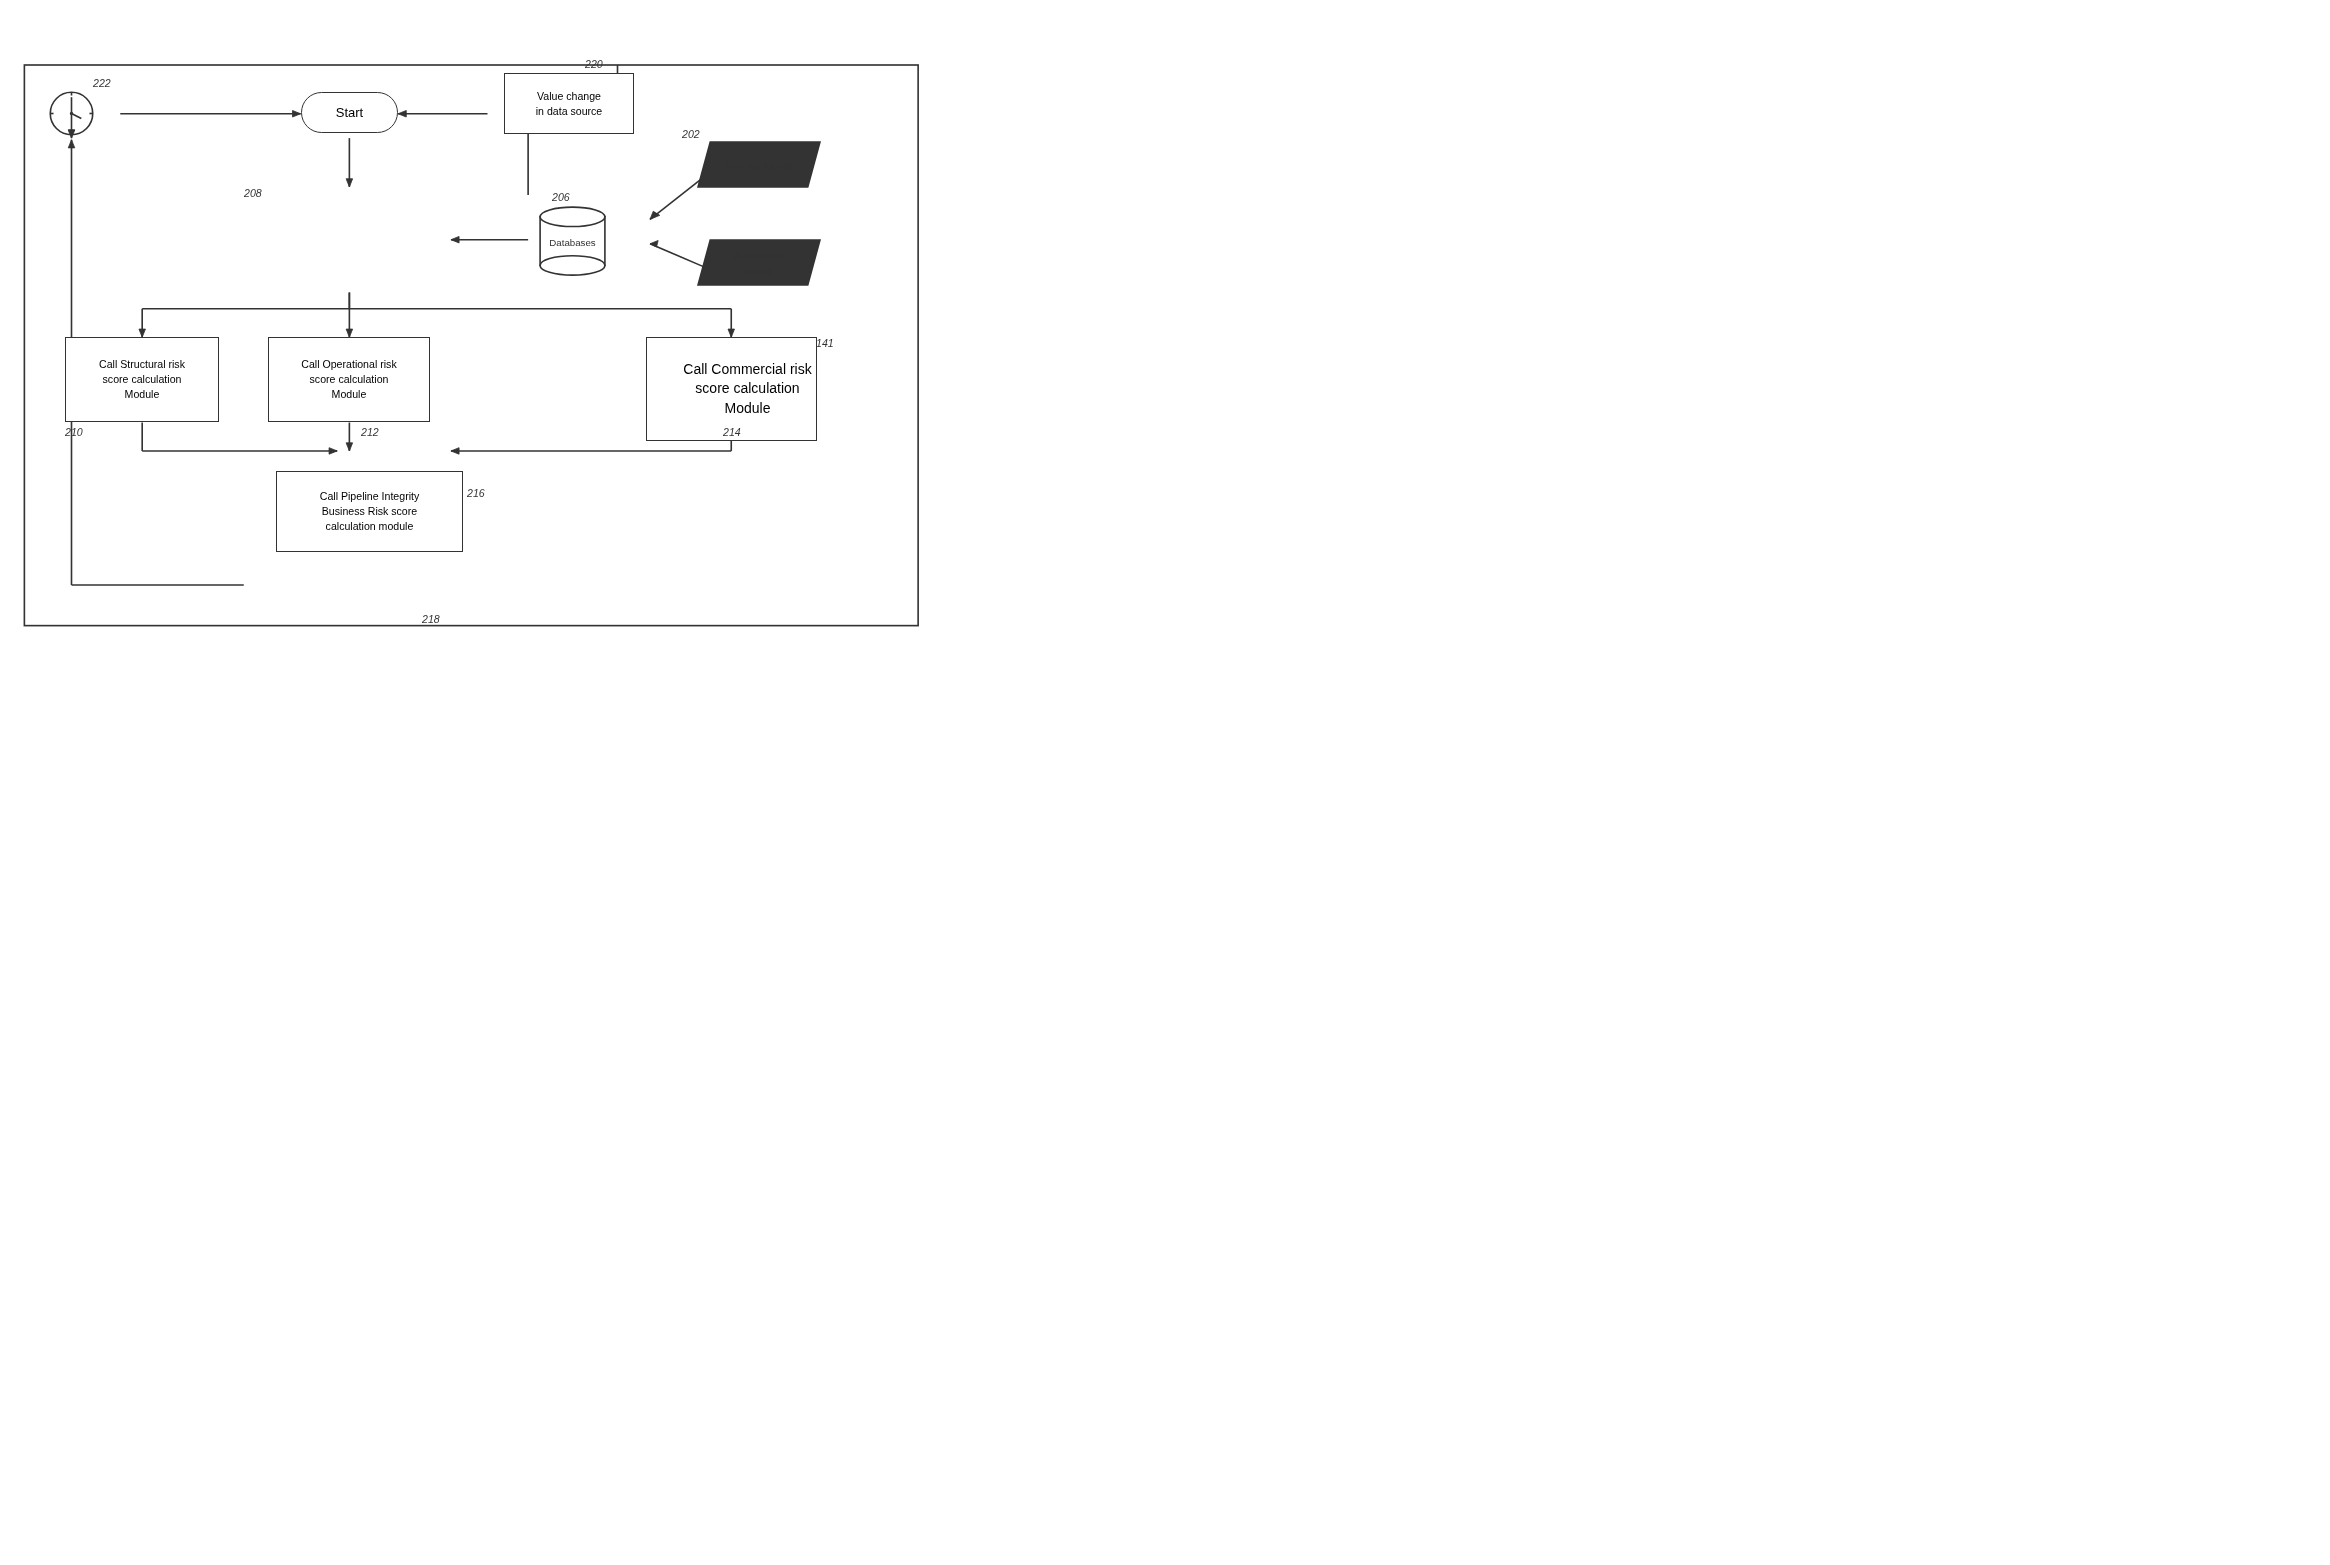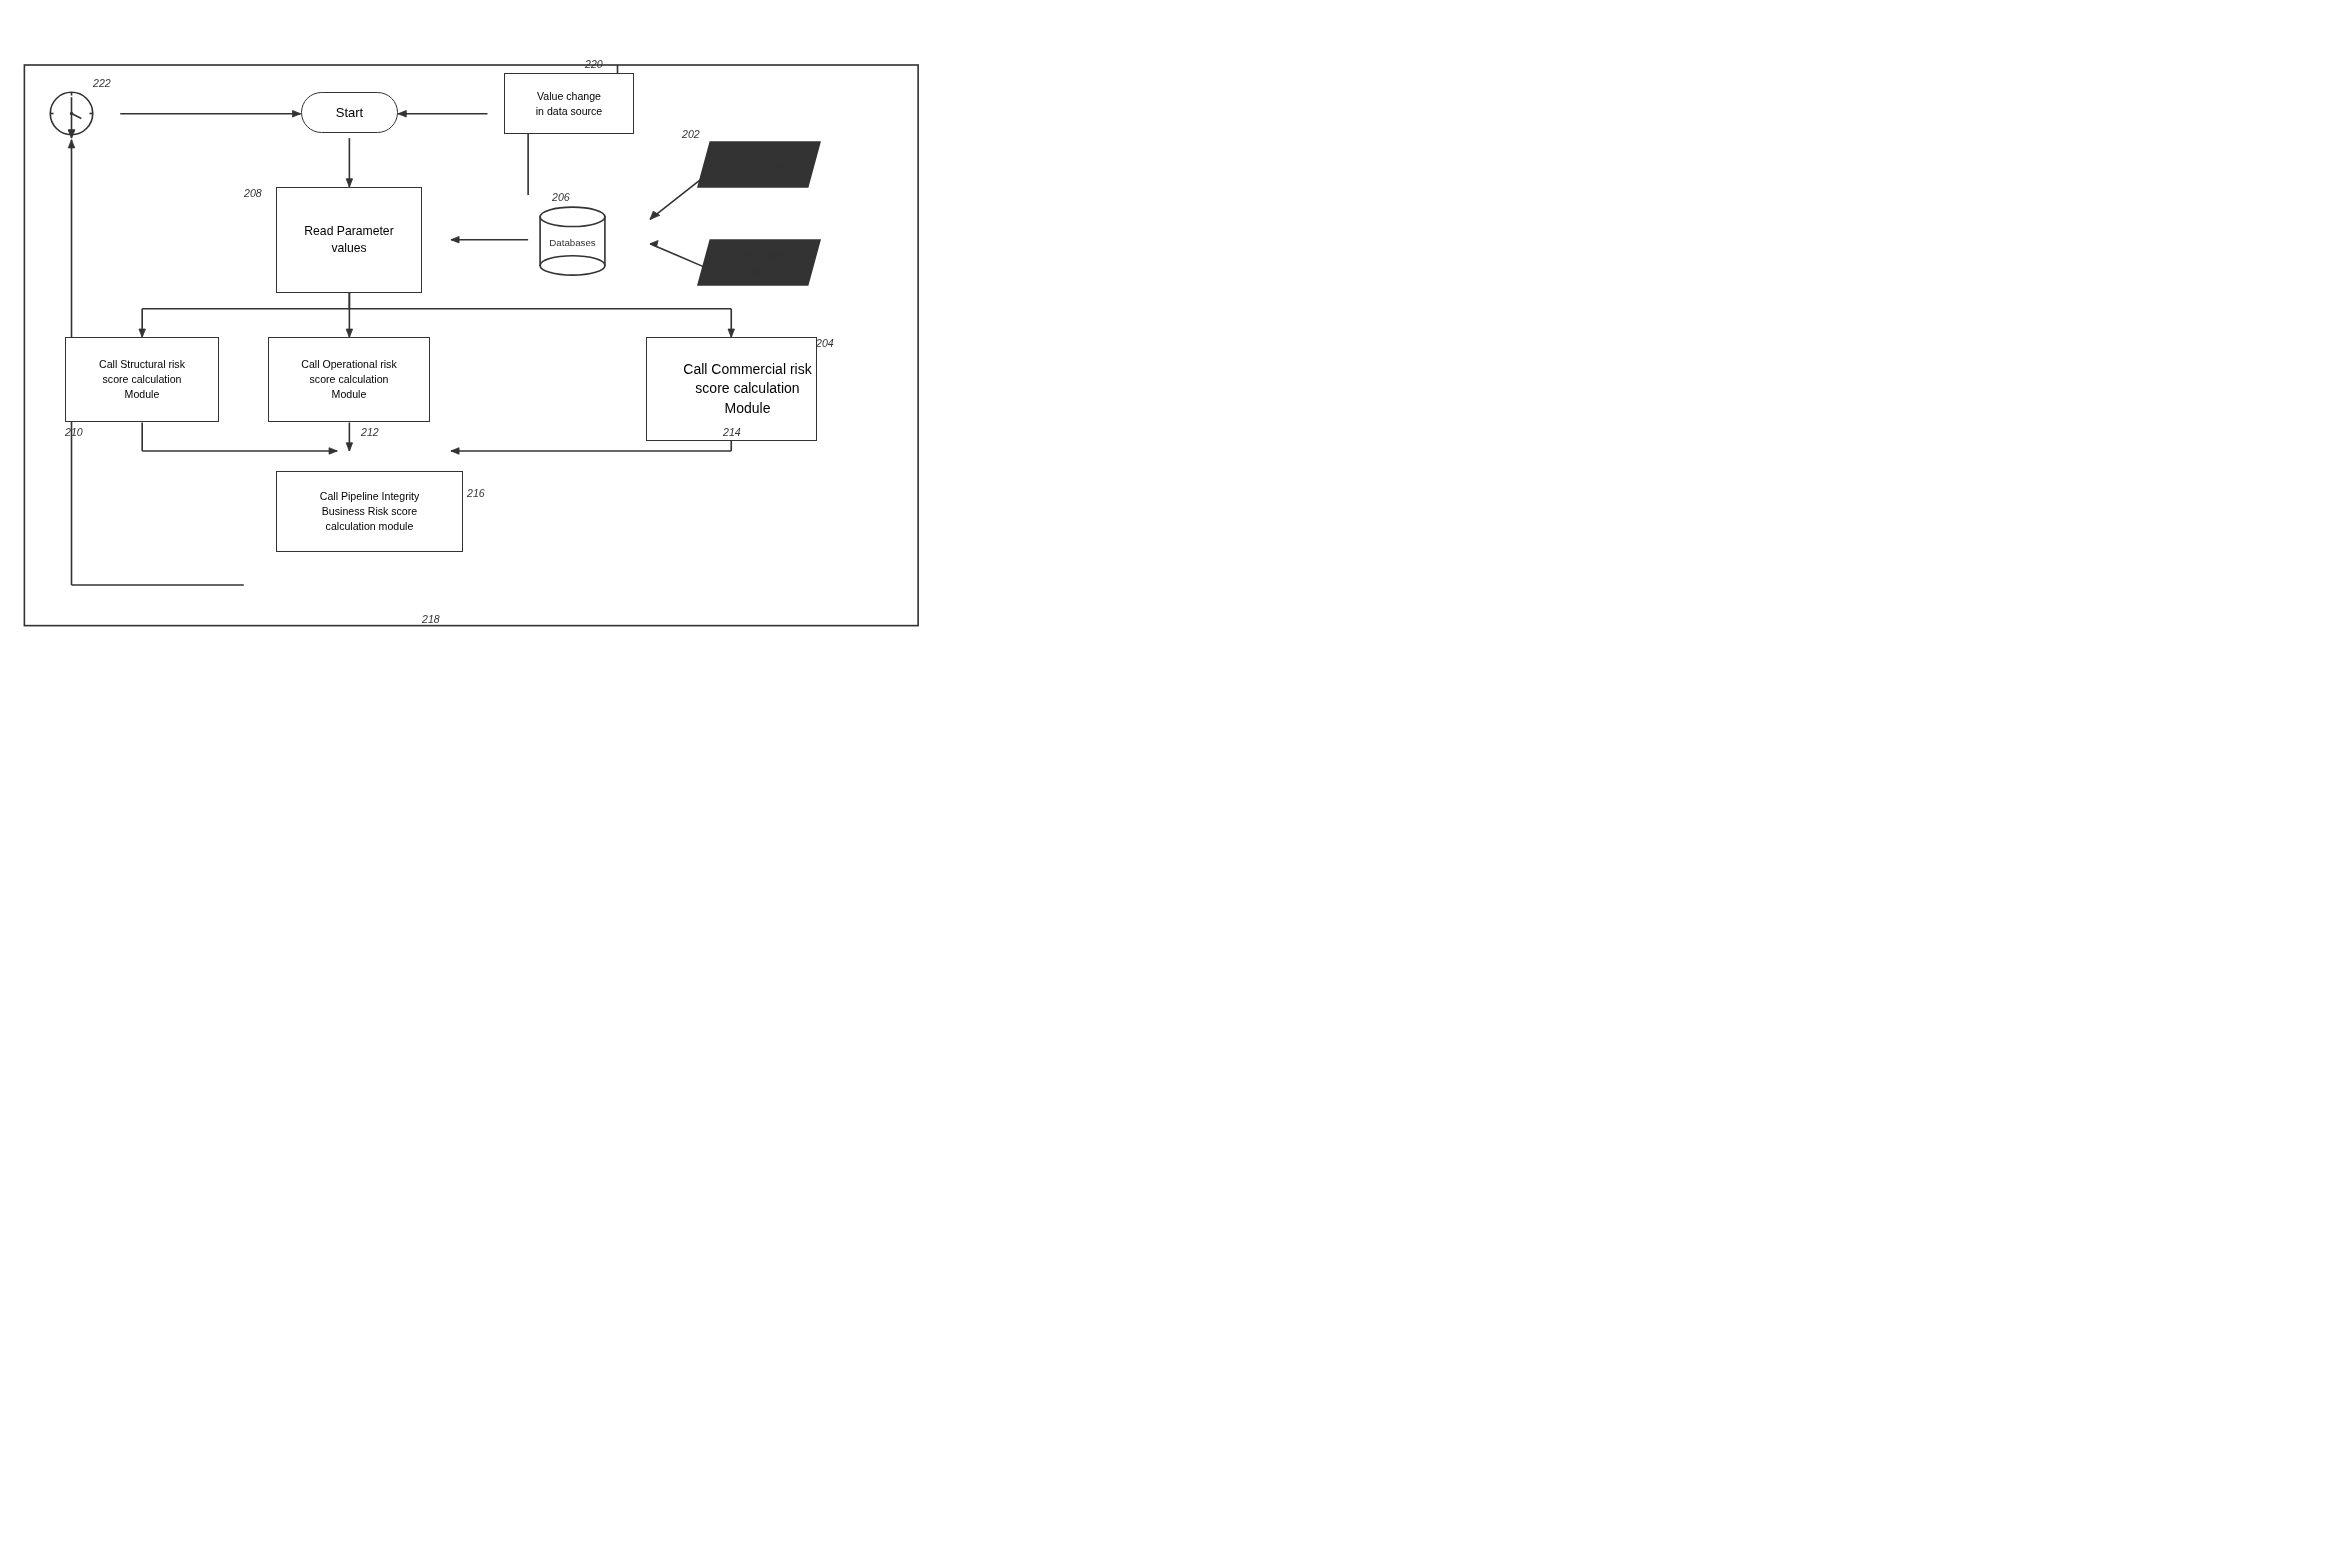--- a/index.html
+++ b/index.html
@@ -171,23 +171,20 @@
 
   <div class="flow-oval" style="left:301px; top:92px; width:97px; height:41px;">
     <span>Start</span>
   </div>
 
   <div class="flow-box" style="left:504px; top:73px; width:130px; height:61px; font-size:10.6px;">
     <span>Value change<br>in data source</span>
   </div>
   <div class="ref-label" style="left:585px; top:58px;">220</div>
 
-  <div class="flow-box" style="left:276px; top:187px; width:146px; height:106px; font-size:12.2px;">
-    <span>Read Parameter<br>values</span>
-  </div>
   <div class="ref-label" style="left:244px; top:187px;">208</div>
 
   <div class="db-cylinder" style="left:532px; top:199px;">
     <svg width="81" height="81" viewBox="0 0 100 100">
 
       <rect x="10" y="22" width="80" height="60" fill="#fff" stroke="#333" stroke-width="2"></rect>
 
       <ellipse cx="50" cy="22" rx="40" ry="12" fill="#fff" stroke="#333" stroke-width="2"></ellipse>
 
       <ellipse cx="50" cy="82" rx="40" ry="12" fill="#fff" stroke="#333" stroke-width="2"></ellipse>
@@ -219,21 +216,21 @@
   <div class="ref-label" style="left:65px; top:426px;">210</div>
 
   <div class="flow-box" style="left:268px; top:337px; width:162px; height:85px; font-size:10.6px;">
     <span>Call Operational risk<br>score calculation<br>Module</span>
   </div>
   <div class="ref-label" style="left:361px; top:426px;">212</div>
 
   <div class="flow-box" style="left:646px; top:337px; width:171px; height:104px; font-size:14px;padding-left:32px;">
     <span>Call Commercial risk<br>score calculation<br>Module</span>
   </div>
-  <div class="ref-label" style="left:816px; top:337px;">204</div>
+  <div class="ref-label" style="left:816px; top:337px;">141</div>
   <div class="ref-label" style="left:723px; top:426px;">214</div>
 
   <div class="flow-box" style="left:276px; top:451px; width:187px; height:81px; font-size:10.6px;margin-top:20px;">
     <span>Call Pipeline Integrity<br>Business Risk score<br>calculation module</span>
   </div>
   <div class="ref-label" style="left:467px; top:487px;">216</div>
 
   <div class="ref-label" style="left:422px; top:613px;text-align:center;">218</div>
 
 </div>

